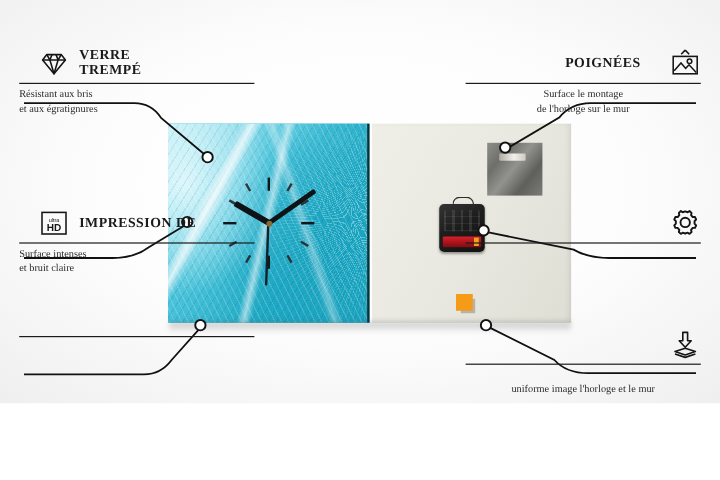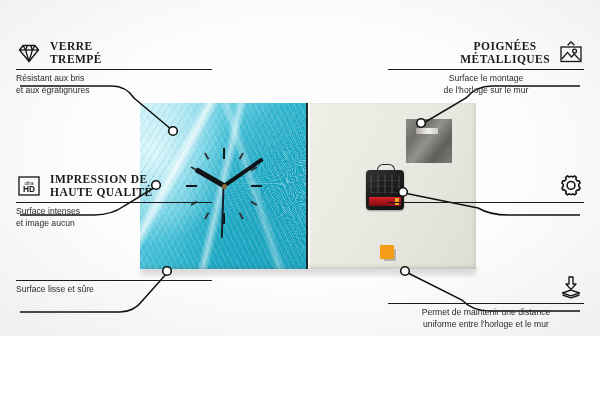--- a/index.html
+++ b/index.html
@@ -227,27 +227,28 @@
   }
   .feat-rule {
     height: 1.4px;
     background: #1b1b1b;
     margin: 3px 0 3px 0;
   }
   .feat-desc {
     font-size: 8.6px;
     line-height: 1.3;
     color: #2a2a2a;
-    font-family: Liberation Sans, sans-serif;
+    font-family: Liberation Serif, serif;
   }
   .feat-icon {
     width: 26px;
     height: 26px;
     flex: 0 0 26px;
     display: block;
+    margin-left: 16px;
   }
   .feat-icon svg { display: block; }
 
   
   #f-verre      { left: 16px;  top: 40px;  }
   #f-impression { left: 16px;  top: 173px; }
   #f-bords      { left: 16px;  top: 277px; }
   #f-poignees   { left: 388px; top: 40px;  }
   #f-mecanisme  { left: 388px; top: 173px; }
   #f-entretoise { left: 388px; top: 274px; }
@@ -339,44 +340,43 @@
 
   <div class="feature left" id="f-impression">
     <div class="feat-head">
       <span class="feat-icon">
         <svg viewBox="0 0 26 26" width="26" height="26">
           <rect x="3" y="4" width="20" height="18" fill="none" stroke="#151515" stroke-width="1.3"></rect>
           <text x="13" y="11.6" font-family="Liberation Sans, sans-serif" font-size="4.6" text-anchor="middle" fill="#151515">ultra</text>
           <text x="13" y="19.4" font-family="Liberation Sans, sans-serif" font-size="8.4" font-weight="bold" text-anchor="middle" fill="#151515">HD</text>
         </svg>
       </span>
-      <span class="feat-title"><span>IMPRESSION DE</span><br><span>HAUTE QUALITÉ</span></span>
-    </div>
-    <div class="feat-rule"></div>
-    <div class="feat-desc"><span>Surface intenses</span><br><span>et image aucun</span></div>
+      <span class="feat-title"><span>IMPRESSION DE</span><br></span>
+    </div>
+    <div class="feat-rule"></div>
+    <div class="feat-desc"><span>Surface intenses</span><br><span>et bruit claire</span></div>
   </div>
 
   <div class="feature left" id="f-bords">
     <div class="feat-rule"></div>
-    <div class="feat-desc"><span>Surface lisse et sûre</span></div>
   </div>
 
   <div class="feature right" id="f-poignees">
     <div class="feat-head">
       <span class="feat-icon">
         <svg viewBox="0 0 26 26" width="26" height="26">
           <g fill="none" stroke="#151515" stroke-width="1.3">
             <path d="M13 1.8 L9.7 5.2 M13 1.8 L16.3 5.2"></path>
             <rect x="3" y="7" width="20" height="14.5"></rect>
             <path d="M3.8 19 L9.5 12.4 L13.4 17 L16.2 14 L22.2 20.4"></path>
             <circle cx="16.6" cy="11" r="1.9"></circle>
           </g>
         </svg>
       </span>
-      <span class="feat-title"><span>POIGNÉES</span><br><span>MÉTALLIQUES</span></span>
+      <span class="feat-title"><span>POIGNÉES</span><br></span>
     </div>
     <div class="feat-rule"></div>
     <div class="feat-desc"><span>Surface le montage</span><br><span>de l'horloge sur le mur</span></div>
   </div>
 
   <div class="feature right" id="f-mecanisme">
     <div class="feat-head">
       <span class="feat-icon">
         <svg viewBox="0 0 26 26" width="26" height="26">
           <g fill="none" stroke="#151515" stroke-width="1.6" stroke-linejoin="round">
@@ -395,16 +395,16 @@
         <svg viewBox="0 0 26 26" width="26" height="26">
           <g fill="none" stroke="#151515" stroke-width="1.35" stroke-linejoin="round">
             <path d="M11 3 L15 3 L15 10 L18 10 L13 15.4 L8 10 L11 10 Z"></path>
             <path d="M13 16.2 L21.5 19 L13 21.8 L4.5 19 Z"></path>
             <path d="M4.5 21 L13 23.8 L21.5 21"></path>
           </g>
         </svg>
       </span>
     </div>
     <div class="feat-rule"></div>
-    <div class="feat-desc"><span>Permet de maintenir une distance</span><br><span>uniforme entre l'horloge et le mur</span></div>
+    <div class="feat-desc"><br><span>uniforme image l'horloge et le mur</span></div>
   </div>
 
 </div>
 
 </body></html>

